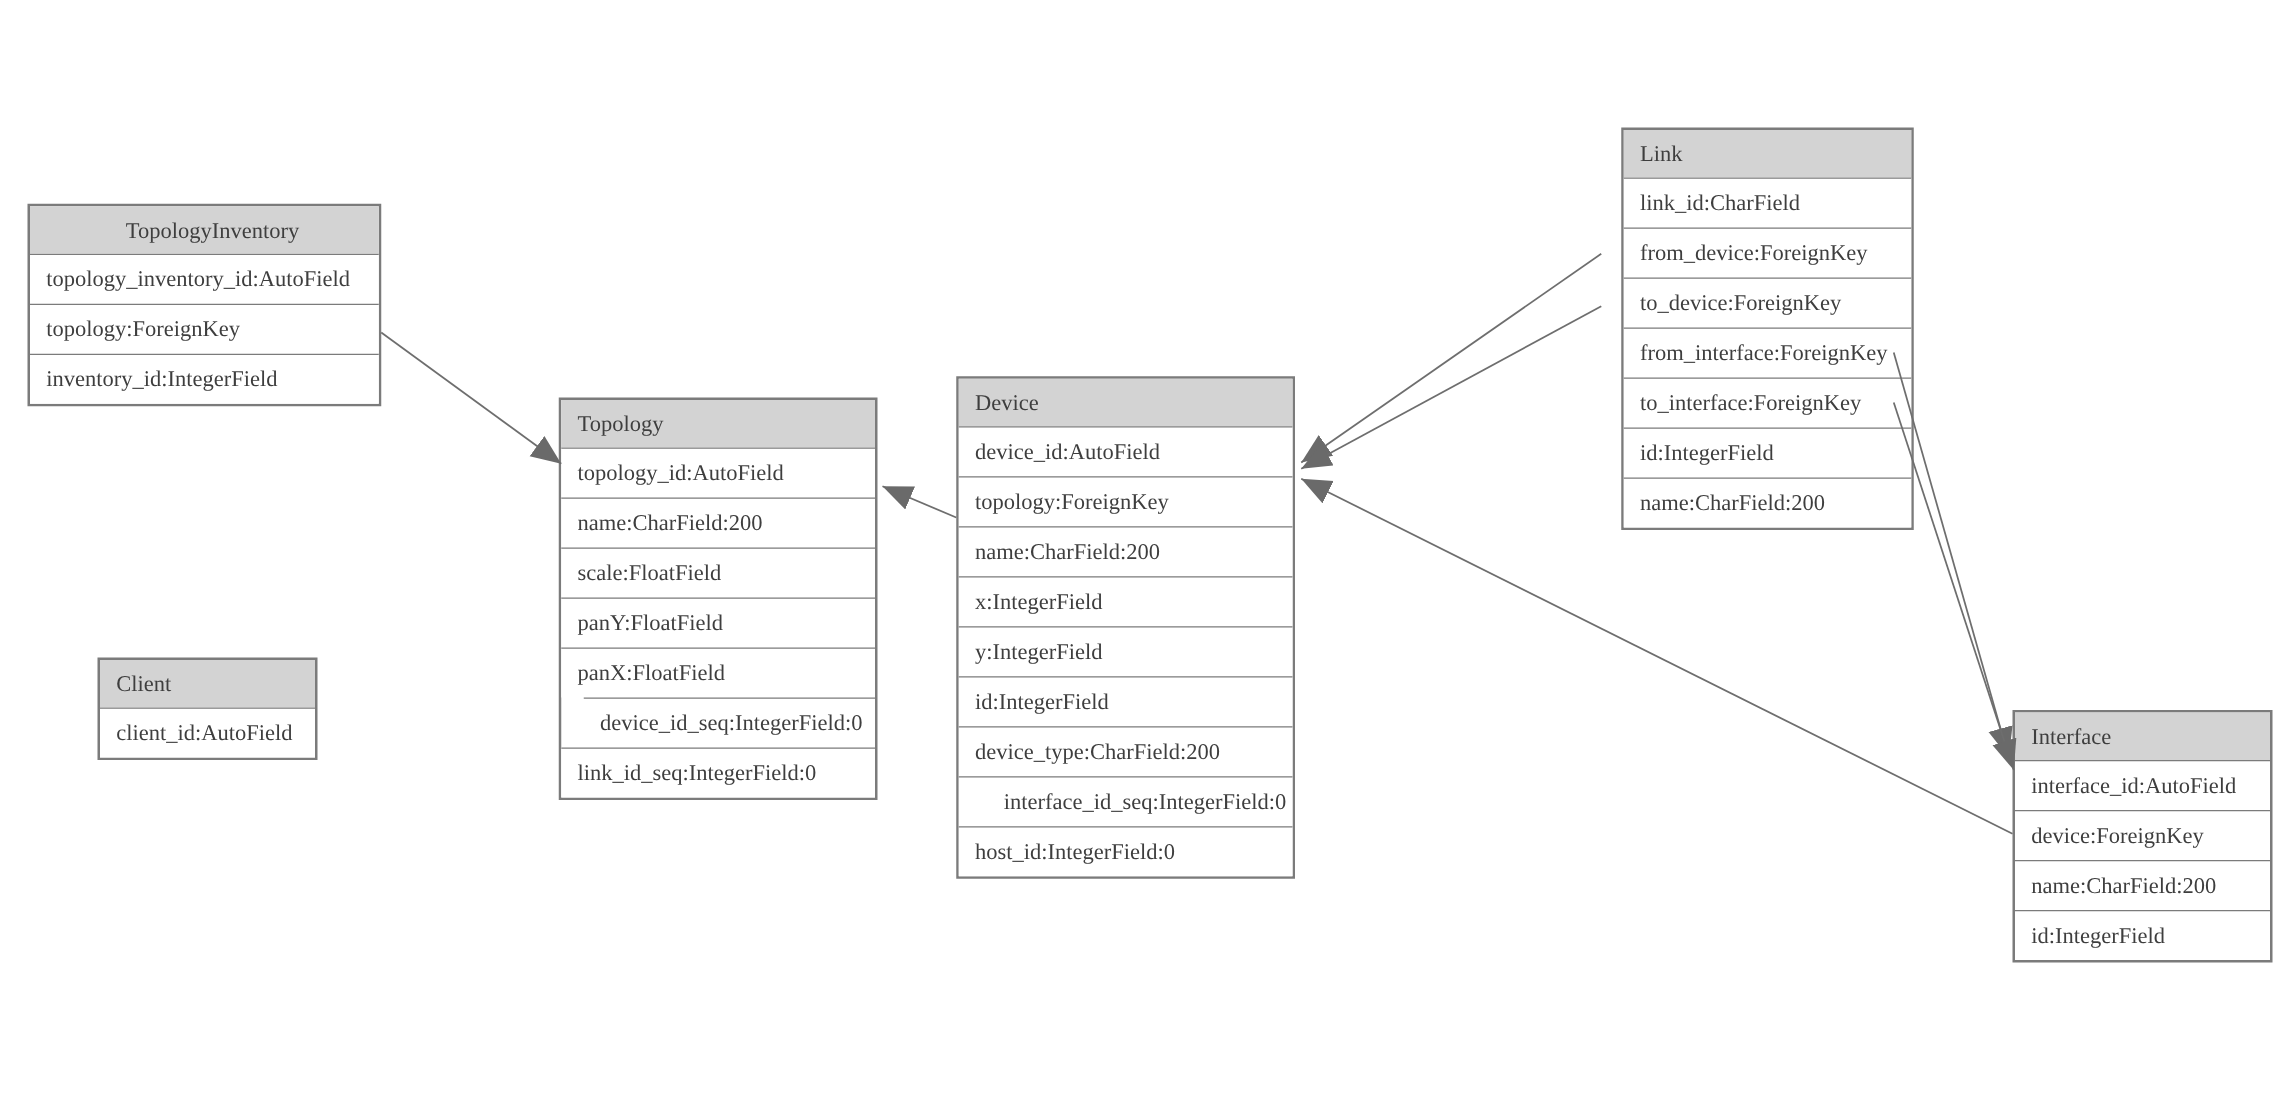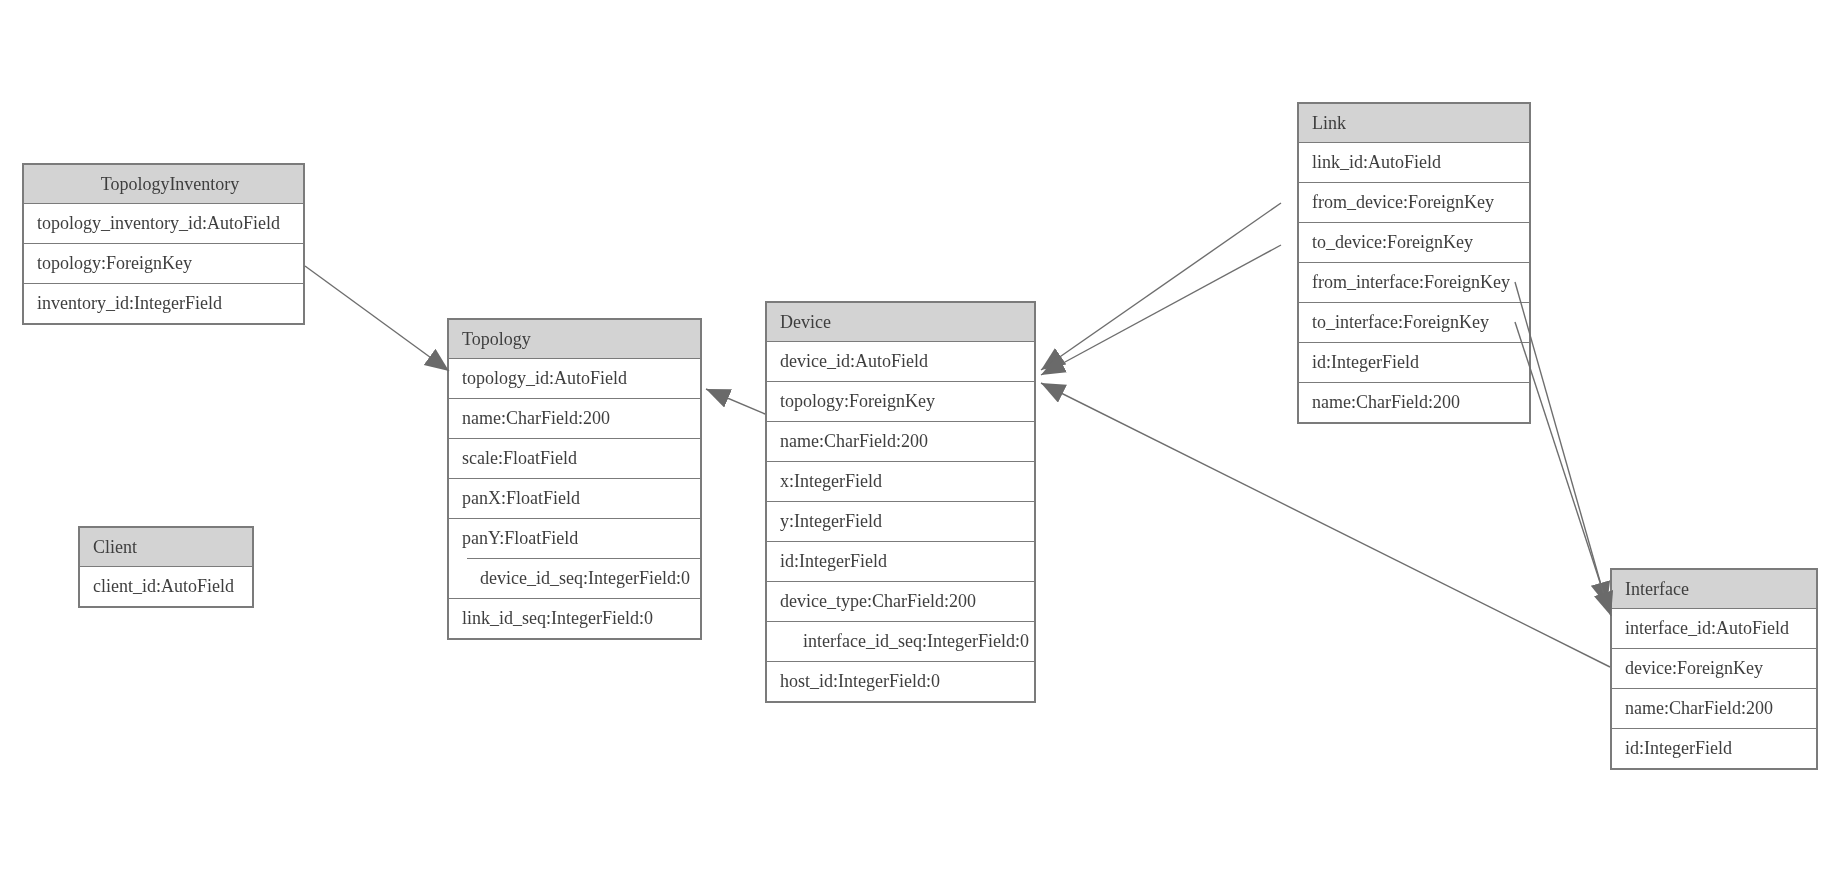--- a/index.html
+++ b/index.html
@@ -62,22 +62,22 @@
         <div class="entity-header" style="background: rgb(211, 211, 211); color: rgb(62, 62, 62); text-align: center;">TopologyInventory</div>
         <div class="entity-row" style="border-top-color: rgb(123, 123, 123); color: rgb(62, 62, 62);">topology_inventory_id:AutoField</div>
         <div class="entity-row" style="border-top-color: rgb(123, 123, 123); color: rgb(62, 62, 62);">topology:ForeignKey</div>
         <div class="entity-row" style="border-top-color: rgb(123, 123, 123); color: rgb(62, 62, 62);">inventory_id:IntegerField</div>
       </div>
       <div class="entity" style="left: 447px; top: 318px; width: 255px; border-color: rgb(123, 123, 123);">
         <div class="entity-header" style="background: rgb(211, 211, 211); color: rgb(62, 62, 62);">Topology</div>
         <div class="entity-row" style="border-top-color: rgb(123, 123, 123); color: rgb(62, 62, 62);">topology_id:AutoField</div>
         <div class="entity-row" style="border-top-color: rgb(123, 123, 123); color: rgb(62, 62, 62);">name:CharField:200</div>
         <div class="entity-row" style="border-top-color: rgb(123, 123, 123); color: rgb(62, 62, 62);">scale:FloatField</div>
+        <div class="entity-row" style="border-top-color: rgb(123, 123, 123); color: rgb(62, 62, 62);">panY:FloatField</div>
         <div class="entity-row" style="border-top-color: rgb(123, 123, 123); color: rgb(62, 62, 62);">panX:FloatField</div>
-        <div class="entity-row" style="border-top-color: rgb(123, 123, 123); color: rgb(62, 62, 62);">panY:FloatField</div>
         <div class="entity-row" style="border-top-color: rgb(123, 123, 123); color: rgb(62, 62, 62); margin-left: 18px;">device_id_seq:IntegerField:0</div>
         <div class="entity-row" style="border-top-color: rgb(123, 123, 123); color: rgb(62, 62, 62);">link_id_seq:IntegerField:0</div>
       </div>
       <div class="entity" style="left: 78px; top: 526px; width: 176px; border-color: rgb(123, 123, 123);">
         <div class="entity-header" style="background: rgb(211, 211, 211); color: rgb(62, 62, 62);">Client</div>
         <div class="entity-row" style="border-top-color: rgb(123, 123, 123); color: rgb(62, 62, 62);">client_id:AutoField</div>
       </div>
       <div class="entity" style="left: 765px; top: 301px; width: 271px; border-color: rgb(123, 123, 123);">
         <div class="entity-header" style="background: rgb(211, 211, 211); color: rgb(62, 62, 62);">Device</div>
         <div class="entity-row" style="border-top-color: rgb(123, 123, 123); color: rgb(62, 62, 62);">device_id:AutoField</div>
@@ -85,21 +85,21 @@
         <div class="entity-row" style="border-top-color: rgb(123, 123, 123); color: rgb(62, 62, 62);">name:CharField:200</div>
         <div class="entity-row" style="border-top-color: rgb(123, 123, 123); color: rgb(62, 62, 62);">x:IntegerField</div>
         <div class="entity-row" style="border-top-color: rgb(123, 123, 123); color: rgb(62, 62, 62);">y:IntegerField</div>
         <div class="entity-row" style="border-top-color: rgb(123, 123, 123); color: rgb(62, 62, 62);">id:IntegerField</div>
         <div class="entity-row" style="border-top-color: rgb(123, 123, 123); color: rgb(62, 62, 62);">device_type:CharField:200</div>
         <div class="entity-row" style="border-top-color: rgb(123, 123, 123); color: rgb(62, 62, 62); padding-left: 36px;">interface_id_seq:IntegerField:0</div>
         <div class="entity-row" style="border-top-color: rgb(123, 123, 123); color: rgb(62, 62, 62);">host_id:IntegerField:0</div>
       </div>
       <div class="entity" style="left: 1281px; top: 102px; width: 234px; border-color: rgb(123, 123, 123); margin-left: 16px;">
         <div class="entity-header" style="background: rgb(211, 211, 211); color: rgb(62, 62, 62);">Link</div>
-        <div class="entity-row" style="border-top-color: rgb(123, 123, 123); color: rgb(62, 62, 62);">link_id:AutoField</div>
+        <div class="entity-row" style="border-top-color: rgb(123, 123, 123); color: rgb(62, 62, 62);">link_id:CharField</div>
         <div class="entity-row" style="border-top-color: rgb(123, 123, 123); color: rgb(62, 62, 62);">from_device:ForeignKey</div>
         <div class="entity-row" style="border-top-color: rgb(123, 123, 123); color: rgb(62, 62, 62);">to_device:ForeignKey</div>
         <div class="entity-row" style="border-top-color: rgb(123, 123, 123); color: rgb(62, 62, 62);">from_interface:ForeignKey</div>
         <div class="entity-row" style="border-top-color: rgb(123, 123, 123); color: rgb(62, 62, 62);">to_interface:ForeignKey</div>
         <div class="entity-row" style="border-top-color: rgb(123, 123, 123); color: rgb(62, 62, 62);">id:IntegerField</div>
         <div class="entity-row" style="border-top-color: rgb(123, 123, 123); color: rgb(62, 62, 62);">name:CharField:200</div>
       </div>
       <div class="entity" style="left: 1610px; top: 568px; width: 208px; border-color: rgb(123, 123, 123);">
         <div class="entity-header" style="background: rgb(211, 211, 211); color: rgb(62, 62, 62);">Interface</div>
         <div class="entity-row" style="border-top-color: rgb(123, 123, 123); color: rgb(62, 62, 62);">interface_id:AutoField</div>

